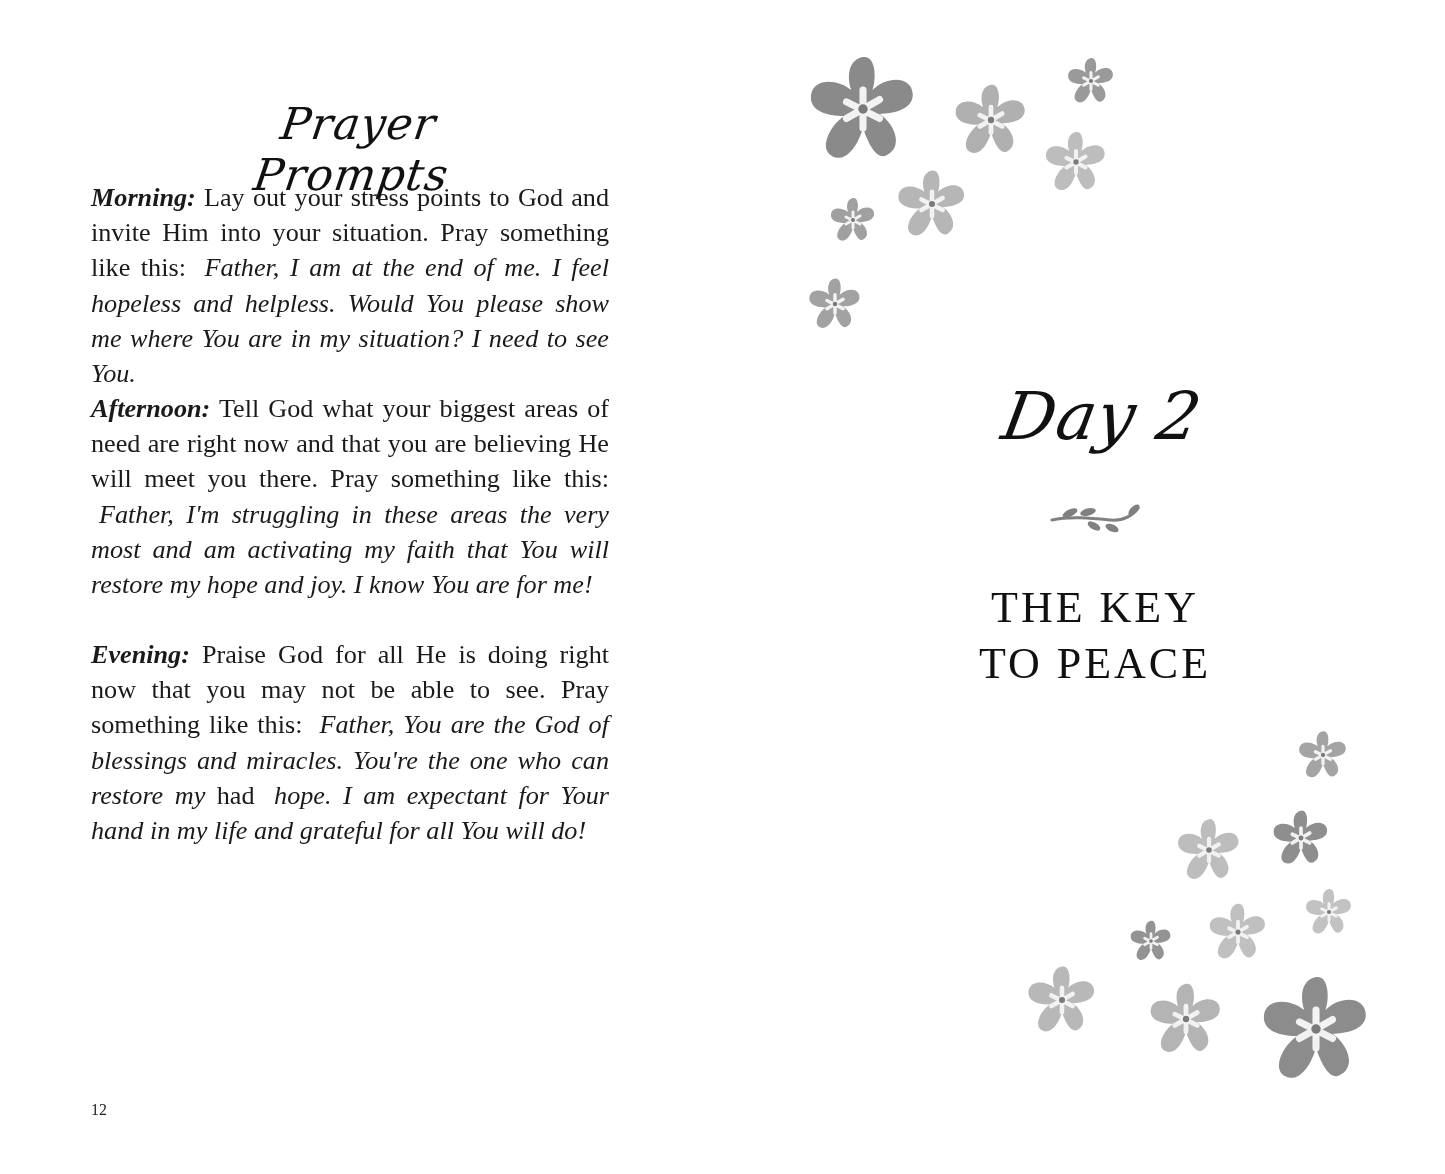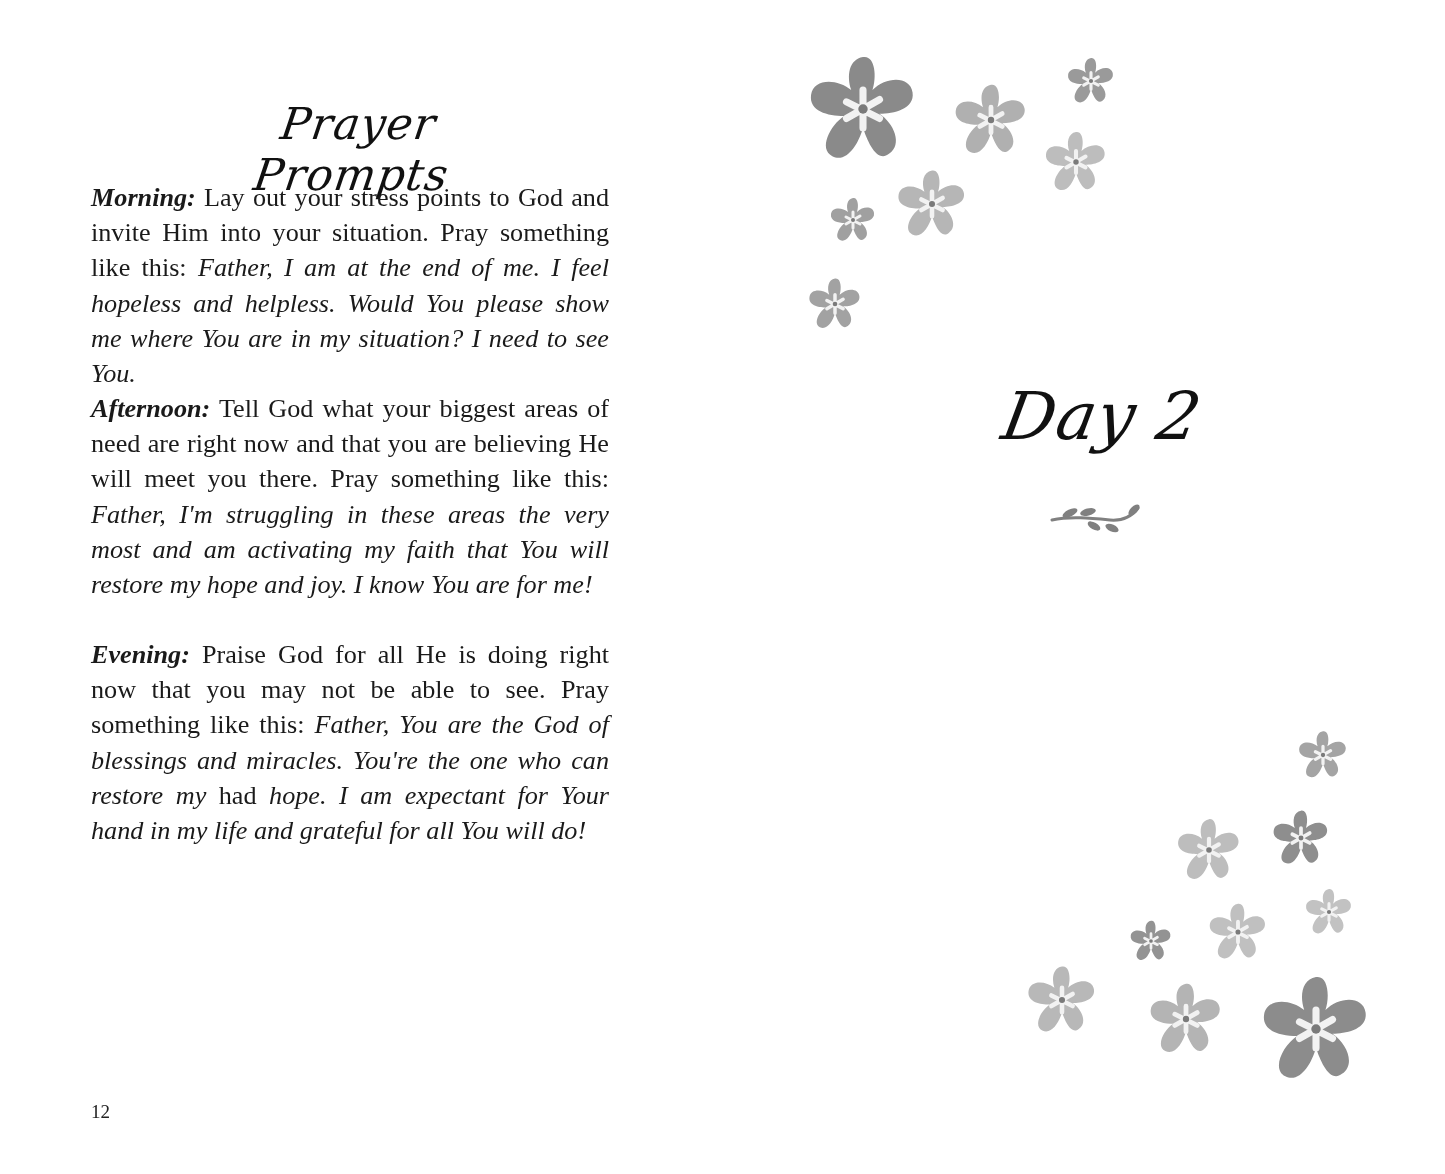--- a/index.html
+++ b/index.html
@@ -23,28 +23,28 @@
     position: absolute;
     left: 91px;
     width: 518px;
     font-family: "Liberation Serif", serif;
     font-size: 26.2px;
     line-height: 35.2px;
     text-align: justify;
     color: #1a1a1a;
   }
   .prompt-block .lbl { font-weight: bold; font-style: italic; }
-  .prompt-block .it { font-style: italic; }
+  .prompt-block .it { font-style: italic; margin-left: 8px; }
   .block-morning { top: 180px; }
   .block-afternoon { top: 391px; }
   .block-evening { top: 637px; }
 
   .page-number {
     position: absolute; left: 91px; top: 1101px;
-    font-family: "Liberation Serif", serif; font-size: 19px; color: #222;
+    font-family: "Liberation Serif", serif; font-size: 16px; color: #222;
   }
 
   .day-title { left: 240px; top: 378px; width: 280px; font-size: 66px; transform: skewX(-10deg); }
   .sprig { position: absolute; left: 328px; top: 500px; width: 92px; height: 34px; }
   .chapter-title {
     position: absolute; left: 200px; top: 580px; width: 346px;
     font-family: "Liberation Serif", serif; font-size: 44px; line-height: 56px;
     letter-spacing: 3px; text-align: center; color: #111;
   }
 
@@ -117,20 +117,22 @@
   <div class="script-title day-title">Day 2</div>
   <svg class="sprig" viewBox="0 0 92 34">
     <path d="M2,20 C20,16 40,18 60,20 C72,21 82,16 88,8" stroke="#808080" stroke-width="3" fill="none" stroke-linecap="round"></path>
     <ellipse cx="20" cy="13" rx="8" ry="3.5" transform="rotate(-25 20 13)" fill="#808080"></ellipse>
     <ellipse cx="38" cy="12" rx="8" ry="3.5" transform="rotate(-15 38 12)" fill="#808080"></ellipse>
     <ellipse cx="44" cy="26" rx="7" ry="3.5" transform="rotate(30 44 26)" fill="#808080"></ellipse>
     <ellipse cx="62" cy="28" rx="7" ry="3.5" transform="rotate(25 62 28)" fill="#808080"></ellipse>
     <ellipse cx="84" cy="10" rx="7" ry="3.5" transform="rotate(-45 84 10)" fill="#808080"></ellipse>
   </svg>
   <div class="chapter-title">
+    <div>THE KEY</div>
+    <div>TO PEACE</div>
   </div>
 
   <svg class="flower" style="left:574px;top:728px" width="54" height="54" viewBox="0 0 100 100">
       <use href="#fl" fill="#a4a4a4"></use>
       <use href="#ctr"></use>
     </svg>
   <svg class="flower" style="left:452px;top:814px" width="70" height="72" viewBox="0 0 100 100">
       <use href="#fl" fill="#bdbdbd"></use>
       <use href="#ctr"></use>
     </svg>

